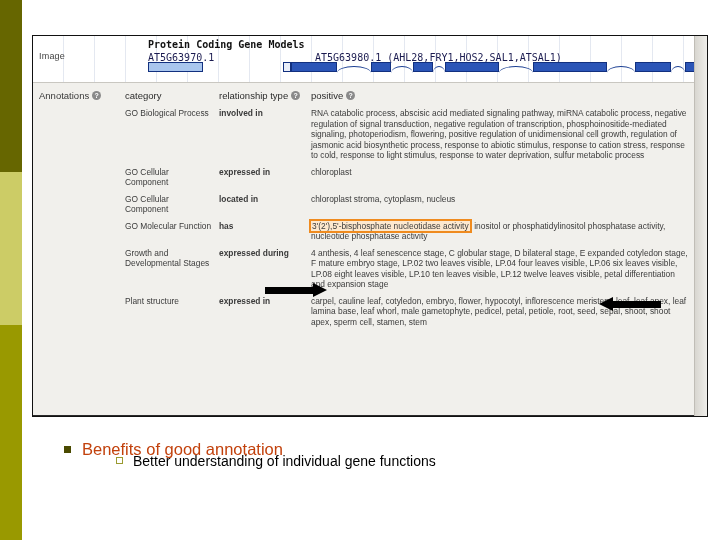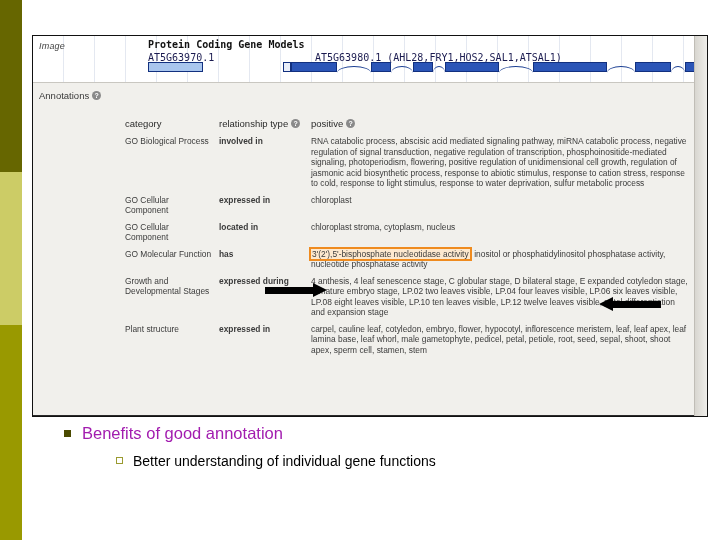--- a/index.html
+++ b/index.html
@@ -57,25 +57,24 @@
   }
   #image-row-grid {
     position: absolute;
     left: 0; top: 0; right: 0; bottom: 0;
     background: repeating-linear-gradient(to right,
       #ffffff 0px, #ffffff 30px, #dfe4ee 30px, #dfe4ee 31px);
     opacity: .85;
   }
   #image-label {
     position: absolute;
-    left: 6px; top: 5px;
+    left: 6px; top: 15px;
     font-size: 9px;
     color: #444444;
     letter-spacing: .2px;
-    font-style: italic;
   }
   #gene-models-title {
     position: absolute;
     left: 115px; top: 3px;
     font-family: "DejaVu Sans Mono", monospace;
     font-size: 10px;
     font-weight: bold;
     color: #111111;
     white-space: nowrap;
   }
@@ -134,21 +133,20 @@
     vertical-align: 1px;
     margin-left: 3px;
     font-weight: bold;
   }
 
   table.annot {
     position: absolute;
     left: 92px; top: 5px;
     width: 570px;
     border-collapse: collapse;
-    margin-top: 28px;
   }
   table.annot th {
     text-align: left;
     font-size: 9.5px;
     font-weight: normal;
     color: #2b2b2b;
     padding: 2px 4px 4px 0;
     vertical-align: top;
   }
   table.annot td {
@@ -222,23 +220,23 @@
 
   
   #bullets {
     position: absolute;
     left: 0;
     top: 424px;
     width: 720px;
   }
   .bullet-l1 {
     position: absolute;
-    left: 82px; top: 0;
+    left: 82px; top: 16px;
     font-size: 16.5px;
-    color: #a21caf;
+    color: #c2410c;
   }
   .marker-l1 {
     position: absolute;
     left: -18px; top: 6px;
     width: 7px; height: 7px;
     background: #4a4a00;
   }
   .bullet-l2 {
     position: absolute;
     left: 133px; top: 29px;

